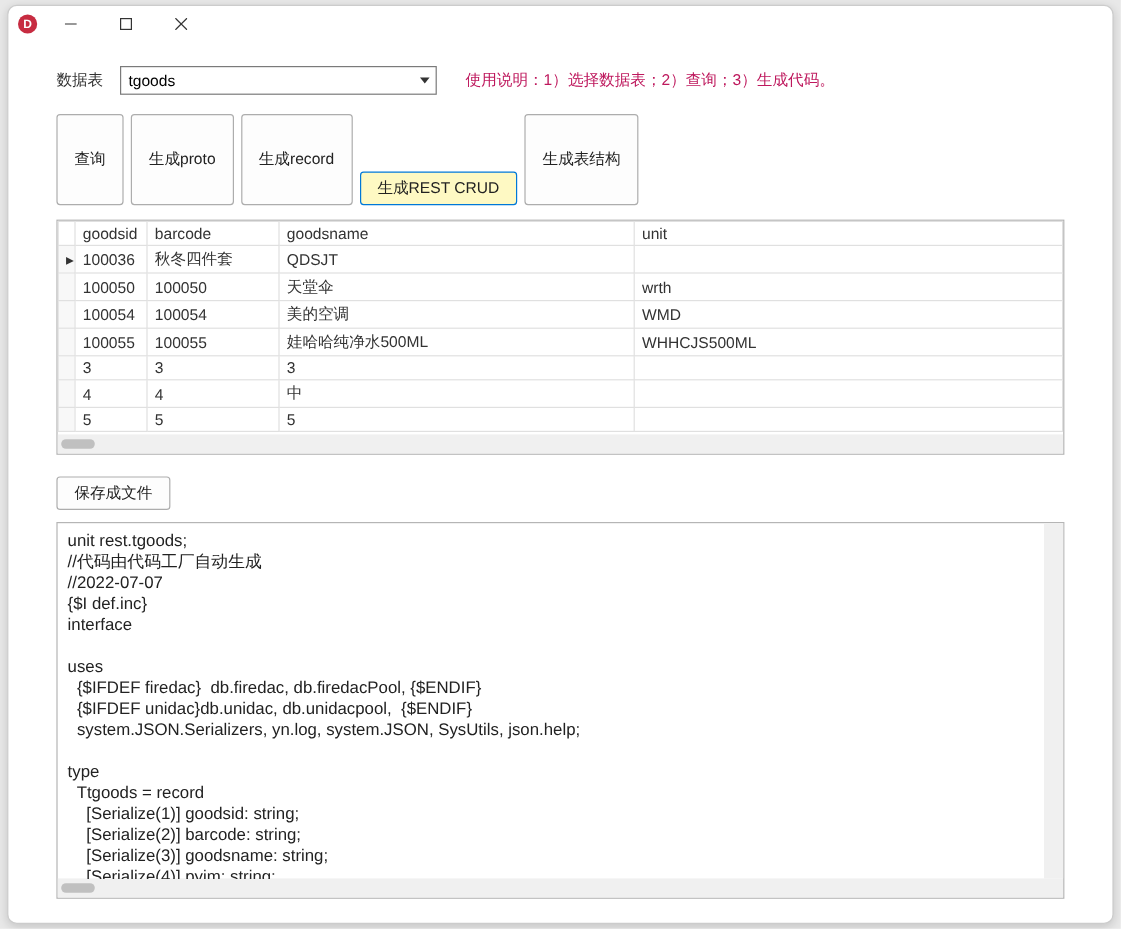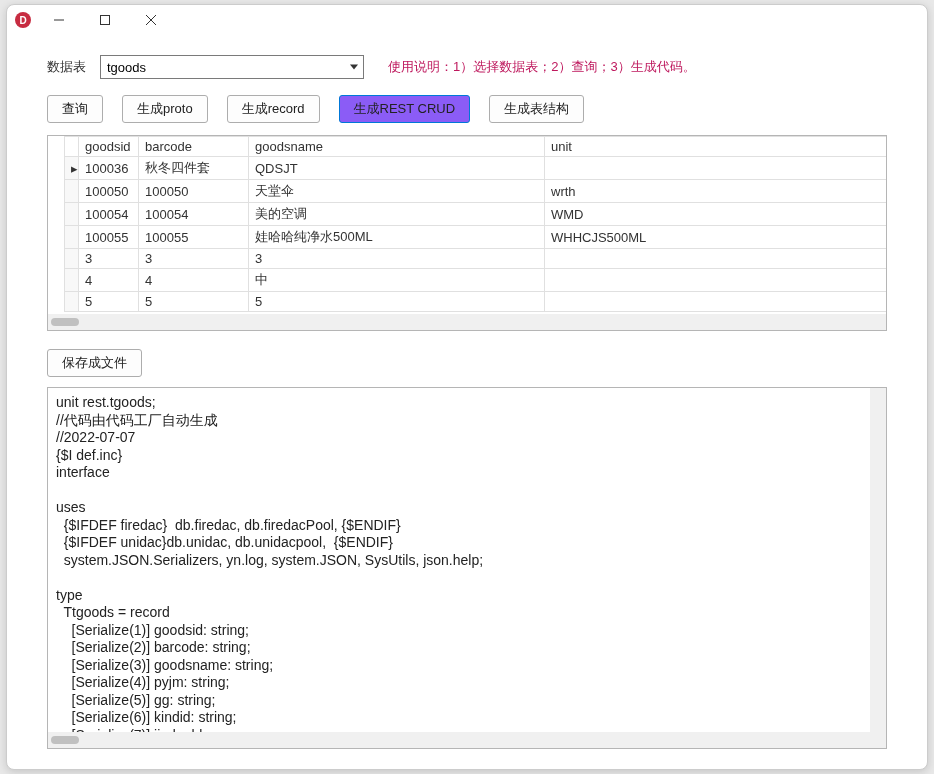--- a/index.html
+++ b/index.html
@@ -107,50 +107,50 @@
       border-top: 5px solid #333;
       pointer-events: none;
     }
     .instructions {
       margin-left: 10px;
       font-size: 13px;
       color: #be185d;
     }
     .button-row {
       display: flex;
-      gap: 19px;
+      gap: 6px;
       margin-bottom: 12px;
     }
     .btn {
       padding: 4px 14px;
       font-size: 13px;
       background: #fdfdfd;
       border: 1px solid #adadad;
       border-radius: 3px;
       cursor: pointer;
       color: #222;
     }
     .btn.active {
       border: 1.5px solid #0078d7;
-      background: #8b5cf6;
+      background: #fef9c3;
+      margin-top: 48px;
     }
     .grid-container {
       border: 1px solid #b5b5b5;
       height: 196px;
       display: flex;
       flex-direction: column;
       margin-bottom: 18px;
       overflow: hidden;
     }
     .grid-table {
       width: 100%;
       border-collapse: collapse;
       font-size: 13px;
       table-layout: fixed;
-      margin-left: 16px;
     }
     .grid-table th, .grid-table td {
       border: 1px solid #e0e0e0;
       padding: 2px 6px;
       text-align: left;
       height: 20px;
       white-space: nowrap;
       overflow: hidden;
     }
     .grid-table th {

